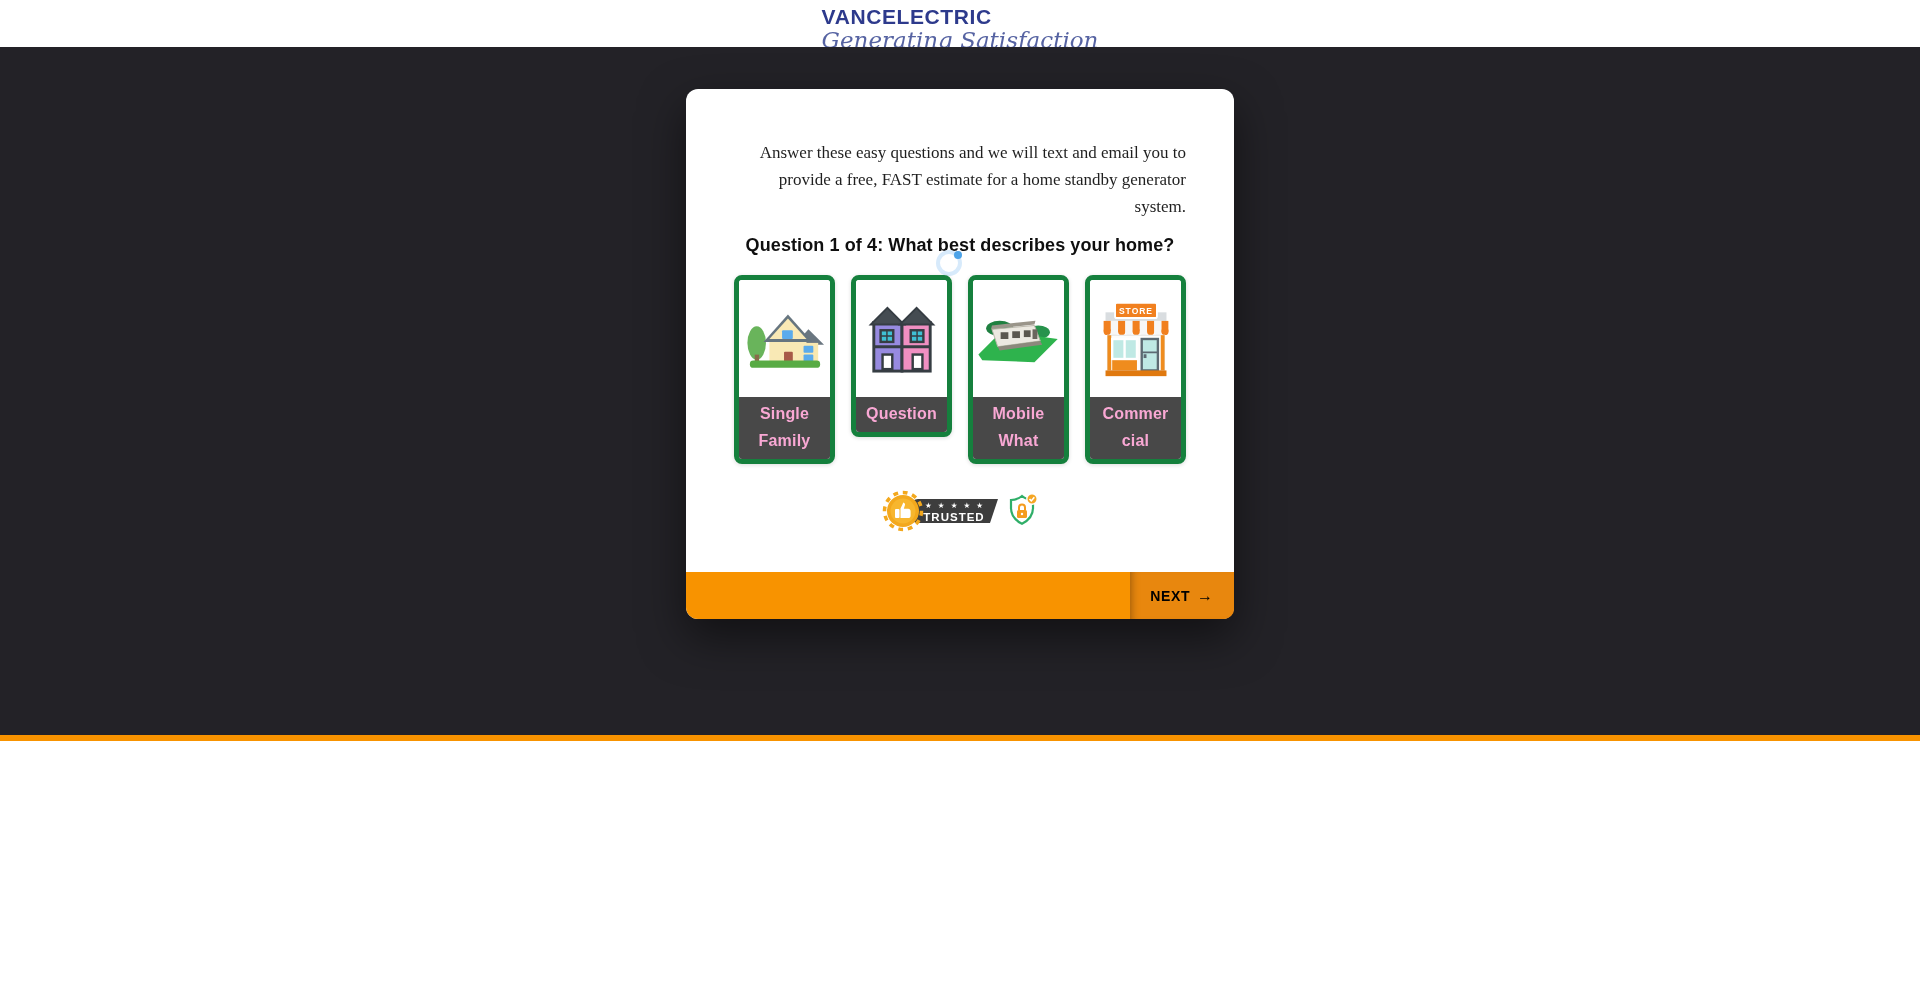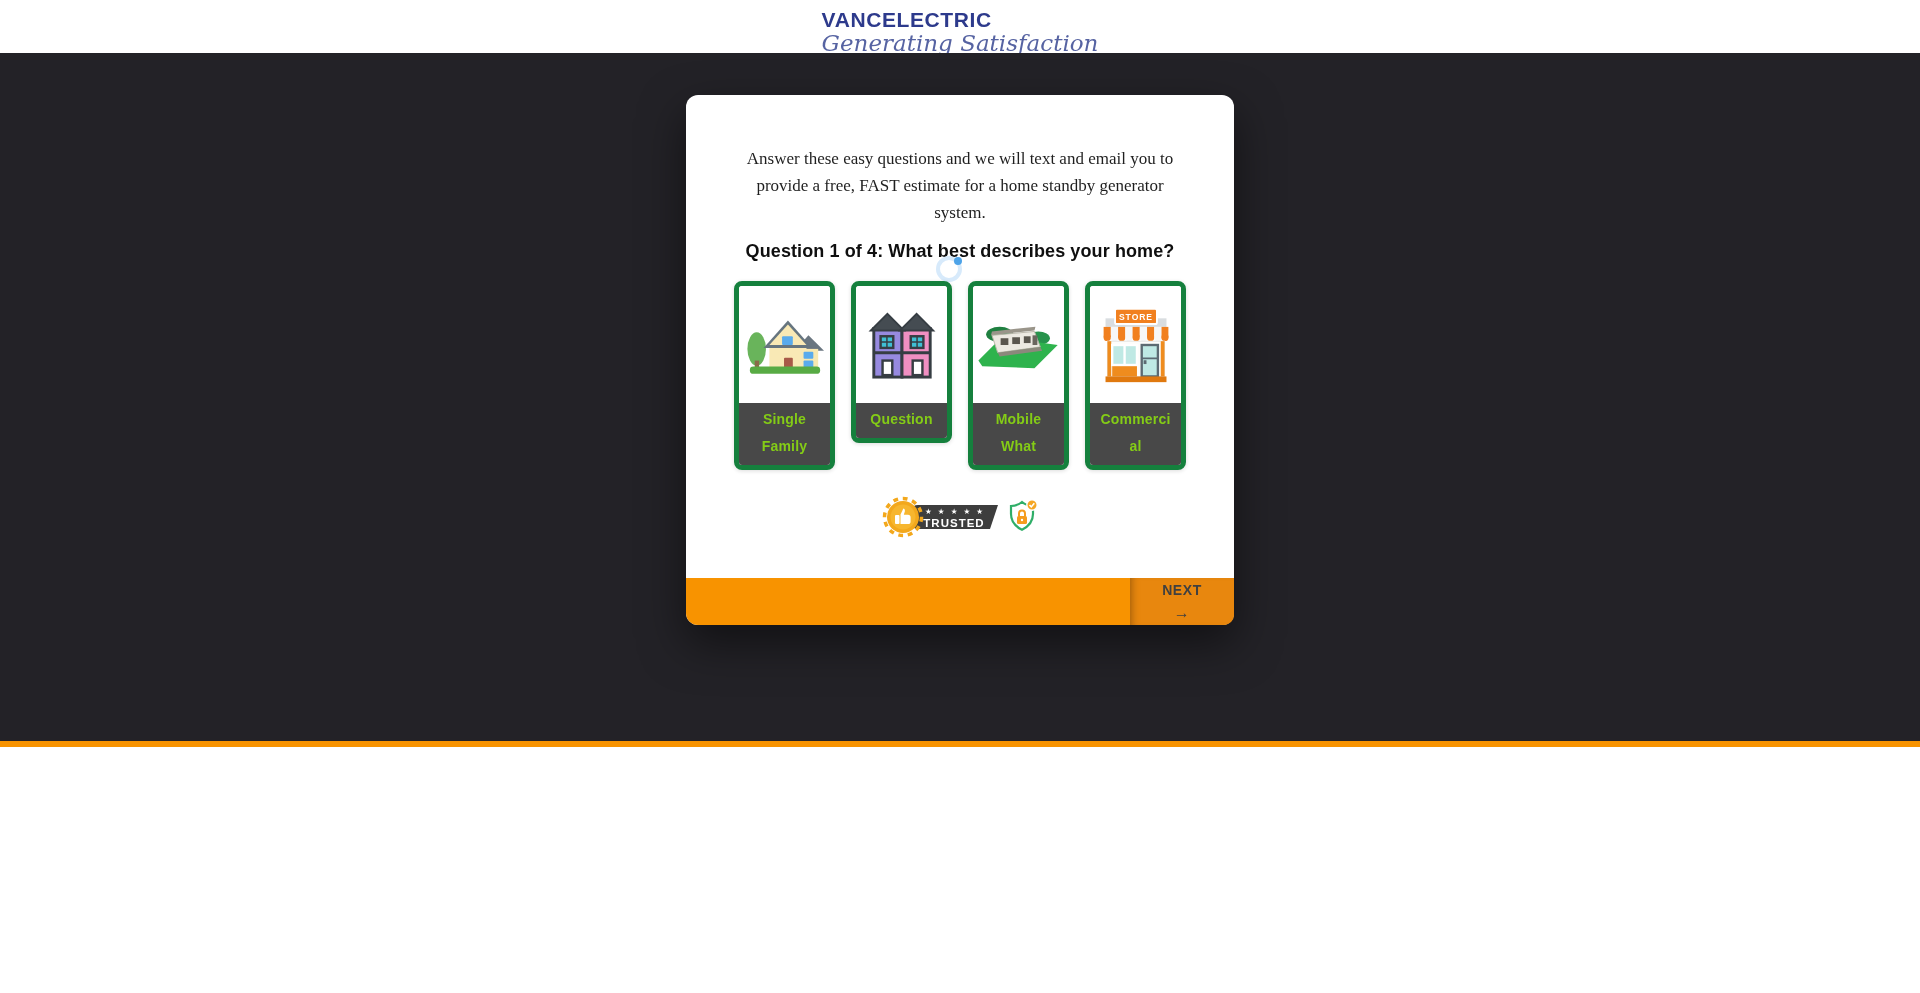--- a/index.html
+++ b/index.html
@@ -1,63 +1,63 @@
 <!DOCTYPE html>
 <html><head>
 <meta charset="utf-8">
 <style>
   * { margin:0; padding:0; box-sizing:border-box; }
   html,body { width:1920px; height:993px; overflow:hidden; background:#fff;
     font-family:"Liberation Sans", sans-serif; }
 
   
-  .header { height:53px; background:#ffffff; display:flex; flex-direction:column;
+  .header { height:47px; background:#ffffff; display:flex; flex-direction:column;
     align-items:center; justify-content:center; padding-top:12px; }
   .brand { font-size:21px; font-weight:bold; color:#2d3a8c; letter-spacing:0.6px; line-height:1.05; }
   .tagline { font-family:"DejaVu Serif", serif; font-style:italic; font-size:23px;
     color:#5663a2; line-height:1.1; }
 
   
   .stage { height:688px; background:#232227; position:relative; }
 
   .card { position:absolute; left:686px; top:42px; width:548px; height:530px;
     background:#ffffff; border-radius:12px; box-shadow:0 18px 45px rgba(0,0,0,.5); }
   .card-body { position:relative; height:483px; }
 
-  .intro { padding-top:50px; margin:0 auto; max-width:452px; text-align:center;
+  .intro { padding-top:50px; margin:0 auto; max-width:452px; text-align:right;
     font-family:"Liberation Serif", serif; font-size:17px; line-height:27px; color:#1f1f1f; }
 
   .question { margin-top:15px; text-align:center; font-size:18px; font-weight:bold;
     color:#0f0f0f; letter-spacing:.1px; }
 
   .spinner { position:absolute; left:250px; top:161px; width:26px; height:26px;
     border:4px solid #d7eafb; border-radius:50%; z-index:1; }
   .spinner::after { content:""; position:absolute; width:8px; height:8px;
     background:#4da3e8; border-radius:50%; right:-4px; top:-3px; }
 
   .options { display:flex; justify-content:center; gap:16px; margin-top:19px;
     position:relative; z-index:2; align-items:flex-start; }
   .option { width:101px; background:#fff; border:5px solid #15803d; border-radius:8px;
     overflow:hidden; box-shadow:0 1px 4px rgba(0,0,0,.14); cursor:pointer; }
   .option-icon { height:117px; display:flex; align-items:center; justify-content:center;
     background:#fff; }
-  .option-label { background:#484848; color:#84cc16; font-weight:bold; font-size:14px;
+  .option-label { background:#484848; color:#f9a8d4; font-weight:bold; font-size:16px;
     line-height:27px; text-align:center; padding:3px 8px 5px; overflow-wrap:break-word;
     letter-spacing:.2px; }
 
   .badges { display:flex; justify-content:center; margin-top:25px; }
 
   
   .footer-bar { position:absolute; bottom:0; left:0; right:0; height:47px;
     background:#f89300; border-radius:0 0 12px 12px; }
   .next-btn { position:absolute; right:0; top:0; width:104px; height:47px;
-    background:#e8870e; border:none; border-radius:0 0 10px 0; color:#404040;
+    background:#e8870e; border:none; border-radius:0 0 10px 0; color:#000000;
     font-family:inherit; font-weight:bold; font-size:14px; letter-spacing:.6px;
     display:flex; align-items:center; justify-content:center; gap:7px; cursor:pointer;
-    box-shadow:inset 8px 0 9px -7px rgba(0,0,0,.35);flex-direction:column; }
+    box-shadow:inset 8px 0 9px -7px rgba(0,0,0,.35); }
   .next-arrow { font-size:16px; font-weight:normal; line-height:1; }
 
   
   .divider { height:6px; background:#f89300; box-shadow:0 2px 6px rgba(248,147,0,.45); }
   .bottom-area { height:246px; background:#ffffff; }
 </style>
 </head>
 <body>
 
 <div class="header">

